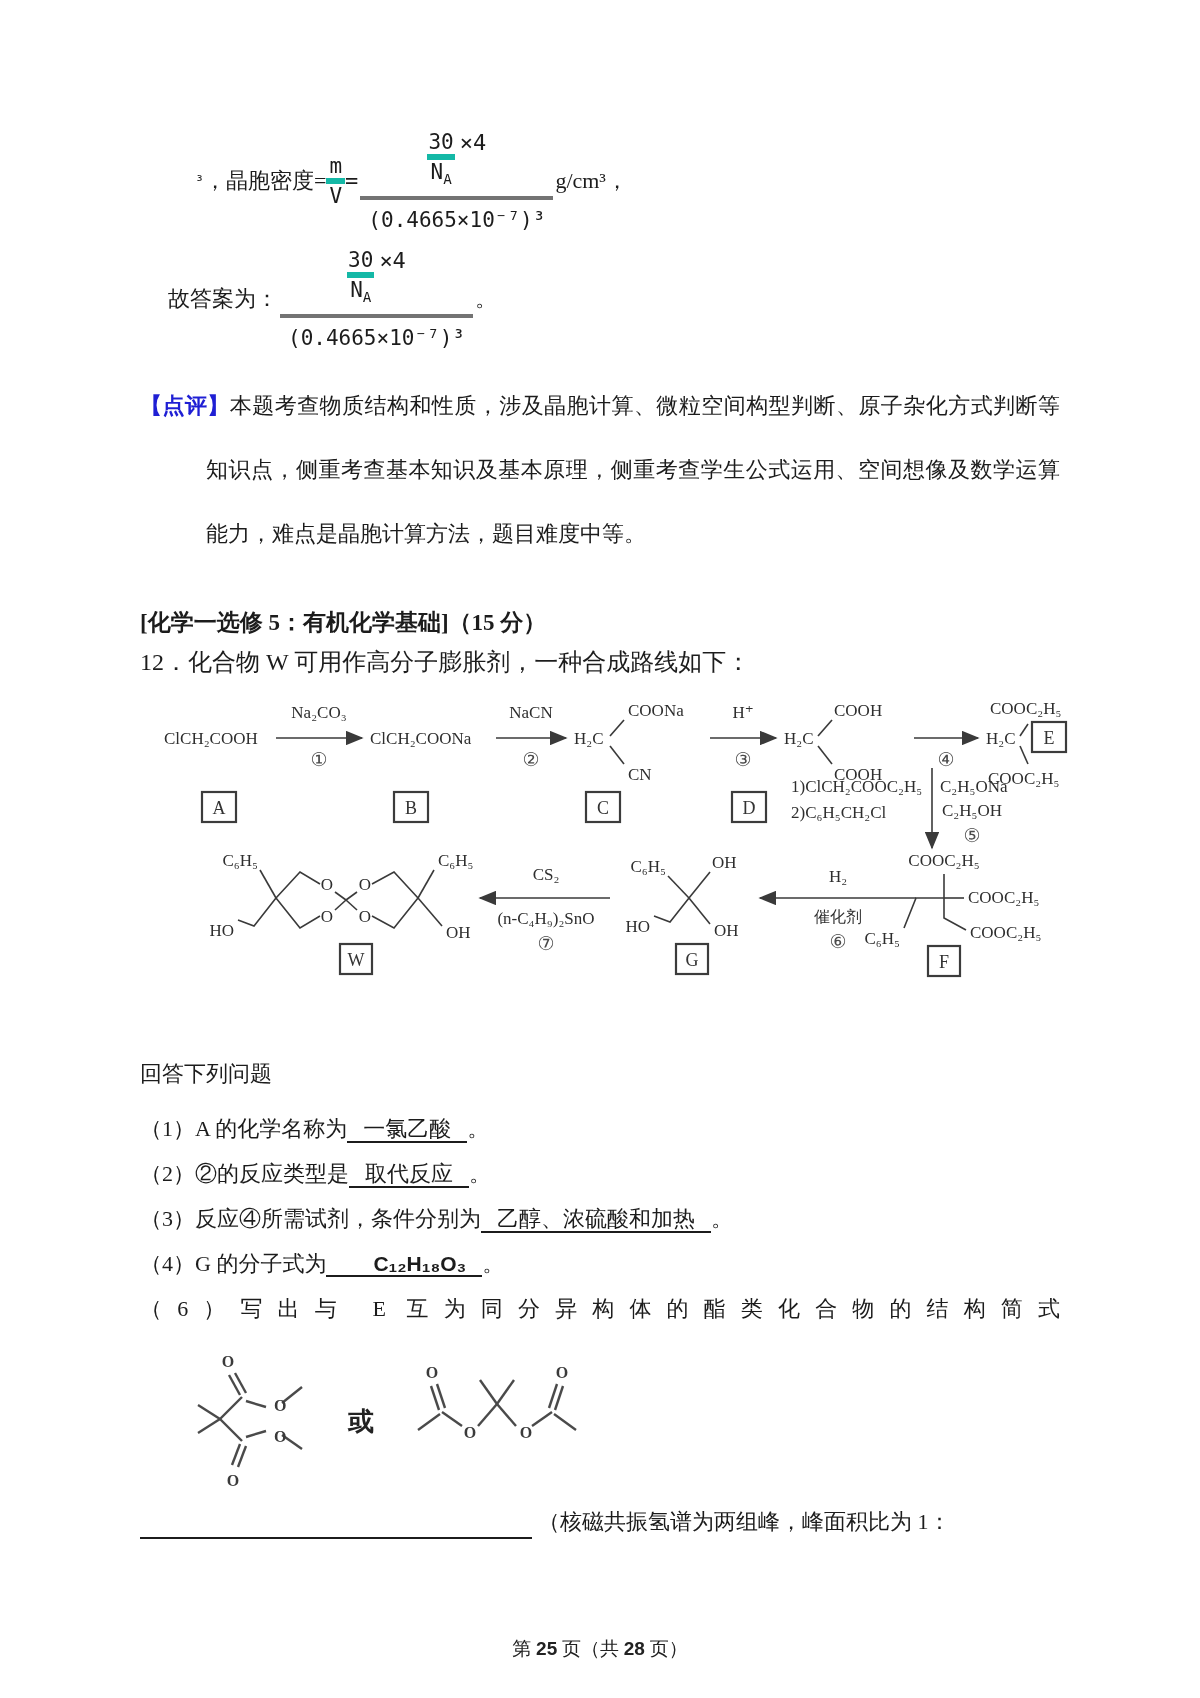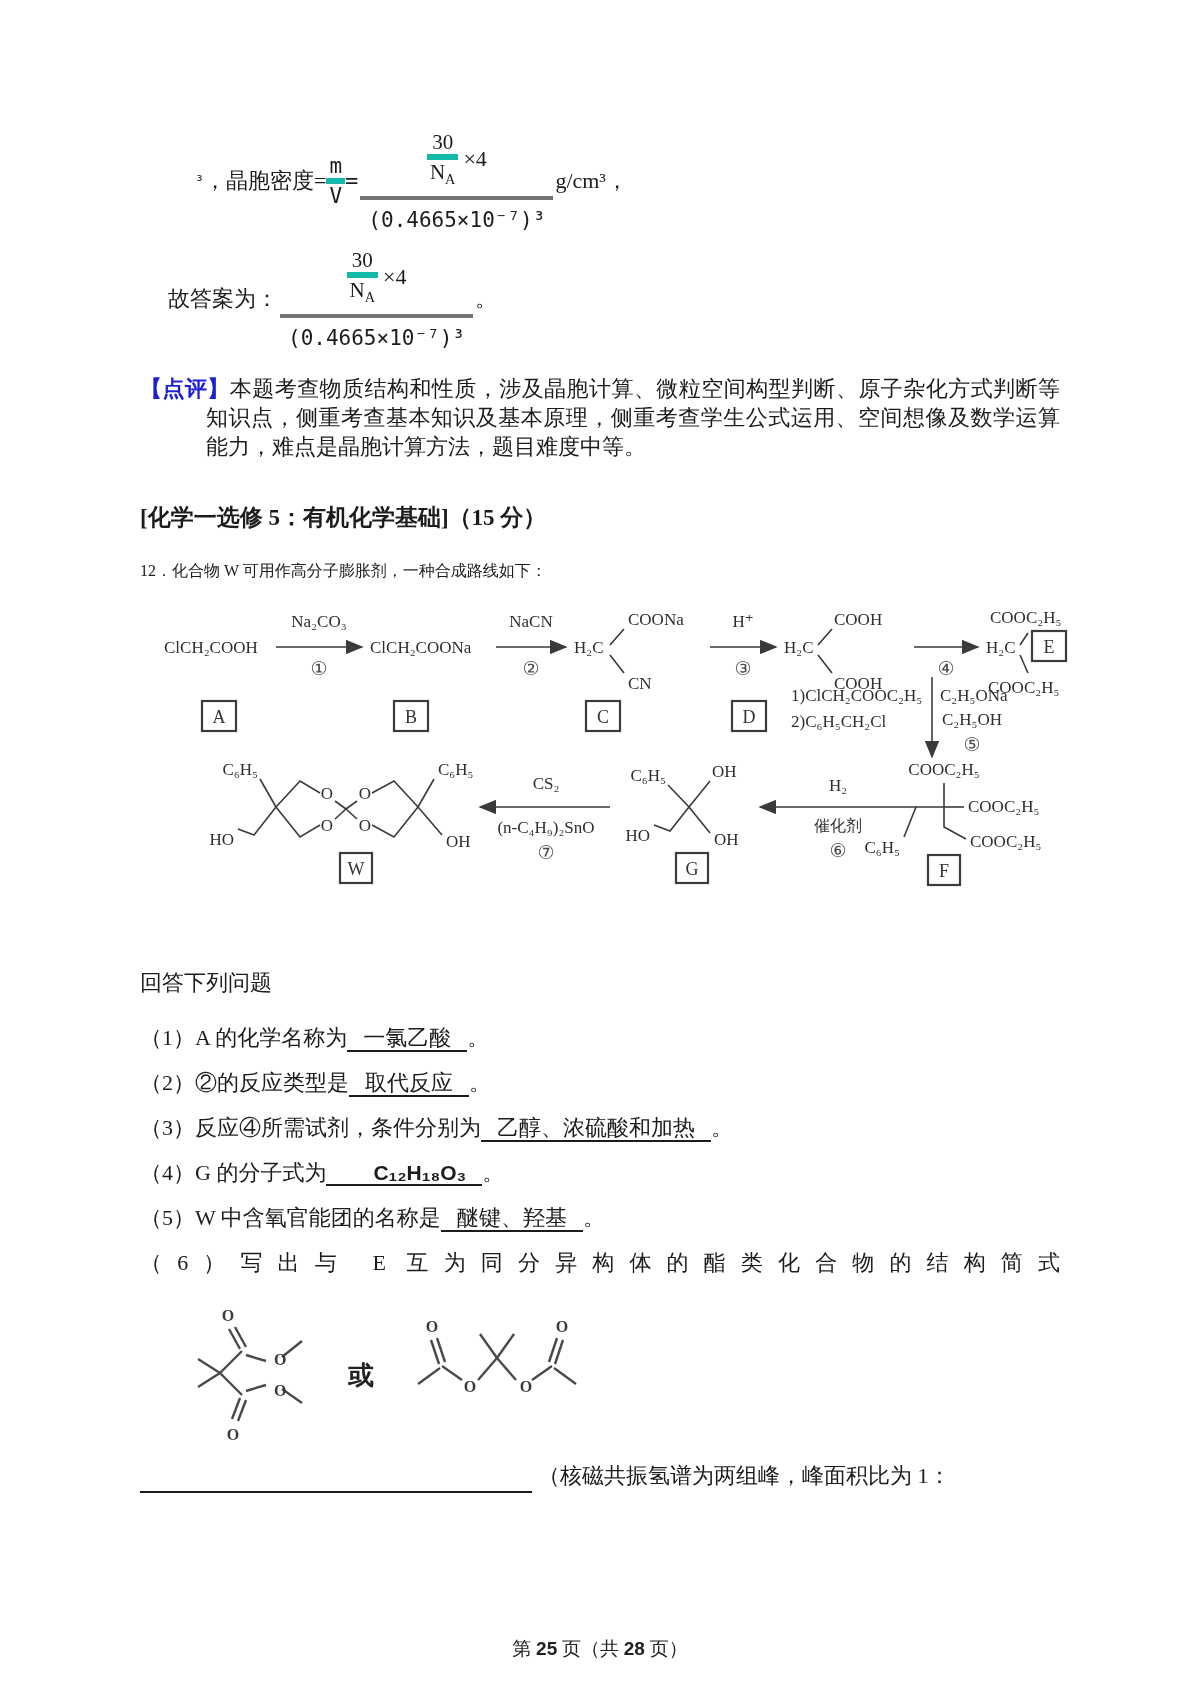--- a/index.html
+++ b/index.html
@@ -12,33 +12,33 @@
     overflow:hidden;
   }
   .page { position:relative; width:1200px; height:1698px; }
   .content { padding:0 140px; }
   .mono { font-family:"DejaVu Sans Mono","Liberation Mono",monospace; }
 
   
   .frac { display:inline-flex; flex-direction:column; align-items:center; line-height:1.15; vertical-align:middle; font-size:21px; }
   .frac .fbot { border-top:6px solid #14b8a6; padding:0 3px; }
   .bigfrac { display:inline-flex; flex-direction:column; align-items:center; margin:0 2px; vertical-align:middle; }
-  .bigfrac .bignum { display:inline-flex; align-items:center; gap:5px; padding:0 28px 8px 28px;font-family:Liberation Serif, serif; }
+  .bigfrac .bignum { display:inline-flex; align-items:flex-start; gap:5px; padding:0 28px 8px 28px; }
   .bigfrac .bigden { border-top:4px solid #737373; padding:8px 8px 0 8px; font-size:21px; }
   sub { font-size:68%; }
   .sup3 { font-size:15px; vertical-align:8px; }
 
   .density-line { padding-top:130px; margin-left:55px; display:flex; align-items:center; font-size:22px; }
   .answer-line { margin-top:16px; margin-left:28px; display:flex; align-items:center; font-size:22px; }
 
-  .comment { margin-top:24px; font-size:22px; line-height:29px; text-align:justify; padding-left:66px; text-indent:-66px; }
+  .comment { margin-top:24px; font-size:22px; line-height:64px; text-align:justify; padding-left:66px; text-indent:-66px; }
   .comment .blue { color:#1f1fd4; font-weight:bold; }
 
   .section-header { margin-top:40px; font-size:23px; font-weight:bold; line-height:34px; }
-  .q12-stem { margin-top:18px; font-size:16px; line-height:36px; }
+  .q12-stem { margin-top:4px; font-size:24px; line-height:36px; }
 
   .scheme { margin-top:8px; margin-left:14px; width:930px; height:302px; position:relative; }
   .scheme svg { display:block; }
   .scheme text { font-family:"Liberation Serif","DejaVu Serif",serif; font-size:17px; fill:#2e2e2e; }
   .scheme text.circ { font-size:19px; fill:#4a4a4a; }
   .scheme text.cjk { font-size:16px; }
   .scheme text.boxl { font-size:18px; fill:#333; }
   .scheme line, .scheme polyline { stroke:#3a3a3a; stroke-width:1.6; fill:none; }
   .scheme rect.cbox { fill:none; stroke:#3c3c3c; stroke-width:2.2; }
 
@@ -258,21 +258,20 @@
     <div class="q-intro">回答下列问题</div>
 
     <div class="q-line q-block"><span>（1）A 的化学名称为</span><span class="ans">一氯乙酸</span><span>。</span></div>
 
     <div class="q-line"><span>（2）②的反应类型是</span><span class="ans">取代反应</span><span>。</span></div>
 
     <div class="q-line"><span>（3）反应④所需试剂，条件分别为</span><span class="ans">乙醇、浓硫酸和加热</span><span>。</span></div>
 
     <div class="q-line"><span>（4）G 的分子式为</span><span class="ans ans-sans">C₁₂H₁₈O₃</span><span>。</span></div>
 
-    <div class="q-line"><span>（5）W 中含氧官能团的名称是</span><span class="ans">醚键、羟基</span><span>。</span></div>
 
     <div class="q-line justify-line">（6）写出与 E 互为同分异构体的酯类化合物的结构简式</div>
 
     <div class="isomers">
       <svg width="140" height="145" viewBox="0 0 140 145">
         <line x1="30" y1="70" x2="8" y2="56"></line>
         <line x1="30" y1="70" x2="8" y2="84"></line>
         <line x1="30" y1="70" x2="52" y2="48"></line>
         <line x1="50" y1="46" x2="39" y2="26"></line>
         <line x1="56" y1="44" x2="45" y2="24"></line>

